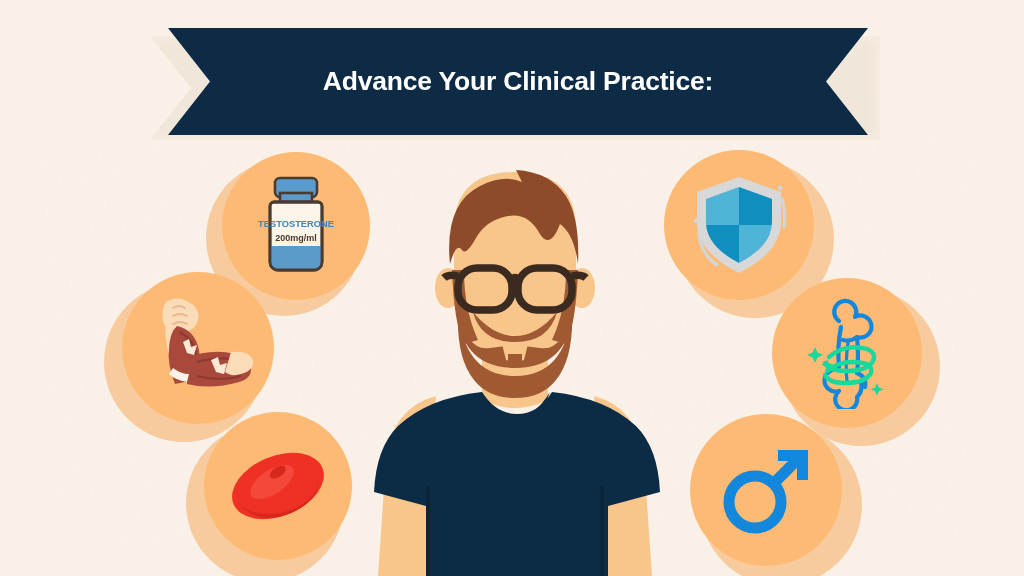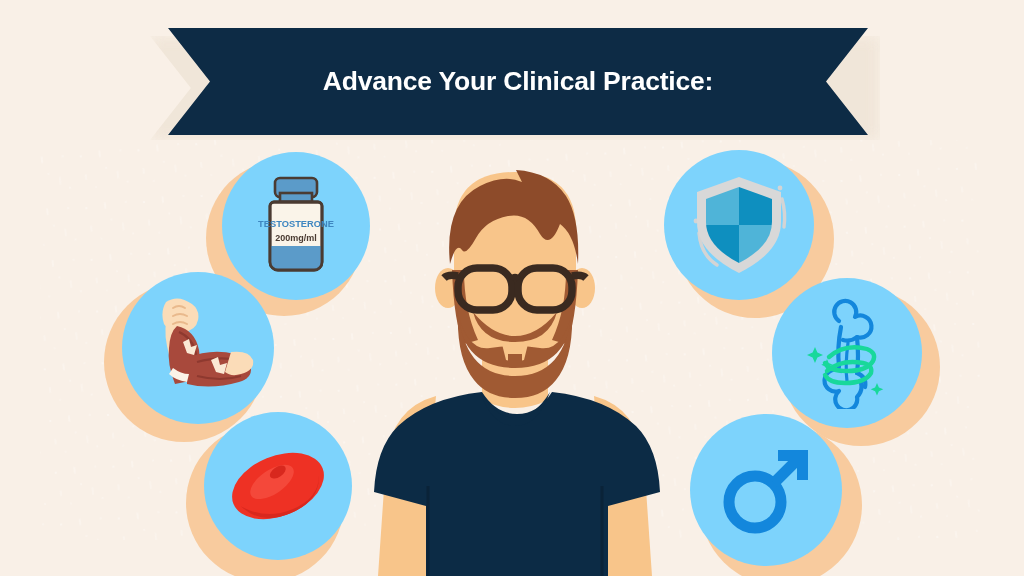--- a/index.html
+++ b/index.html
@@ -53,21 +53,21 @@
   
   .badge { position:absolute; }
   .badge .ring {
     position:absolute; left:0; top:0;
     border-radius:50%;
     background:#F8CB9E;
   }
   .badge .disc {
     position:absolute;
     border-radius:50%;
-    background:#7dd3fc;
+    background:#fdba74;
     display:flex; align-items:center; justify-content:center;
   }
   .badge .disc svg { display:block; }
 
   
   #badge-vial  { left:206px; top:152px;  width:166px; height:166px; }
   #badge-vial  .ring { width:156px; height:156px; left:0;  top:8px; }
   #badge-vial  .disc { width:148px; height:148px; left:16px; top:0; }
 
   #badge-muscle{ left:104px; top:272px;  width:172px; height:172px; }

